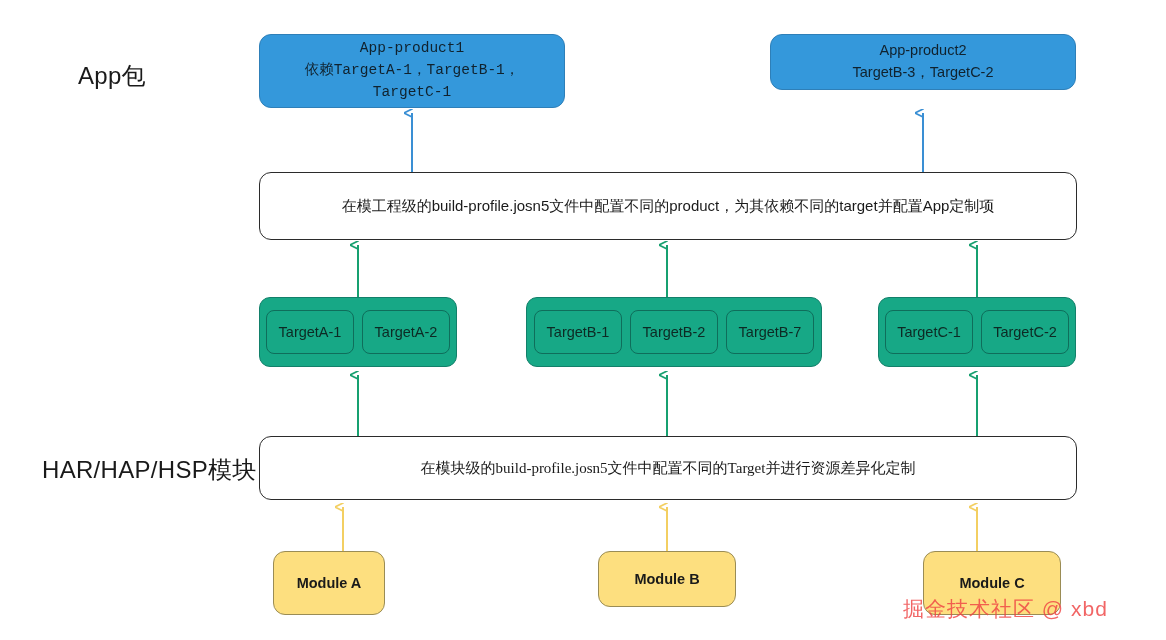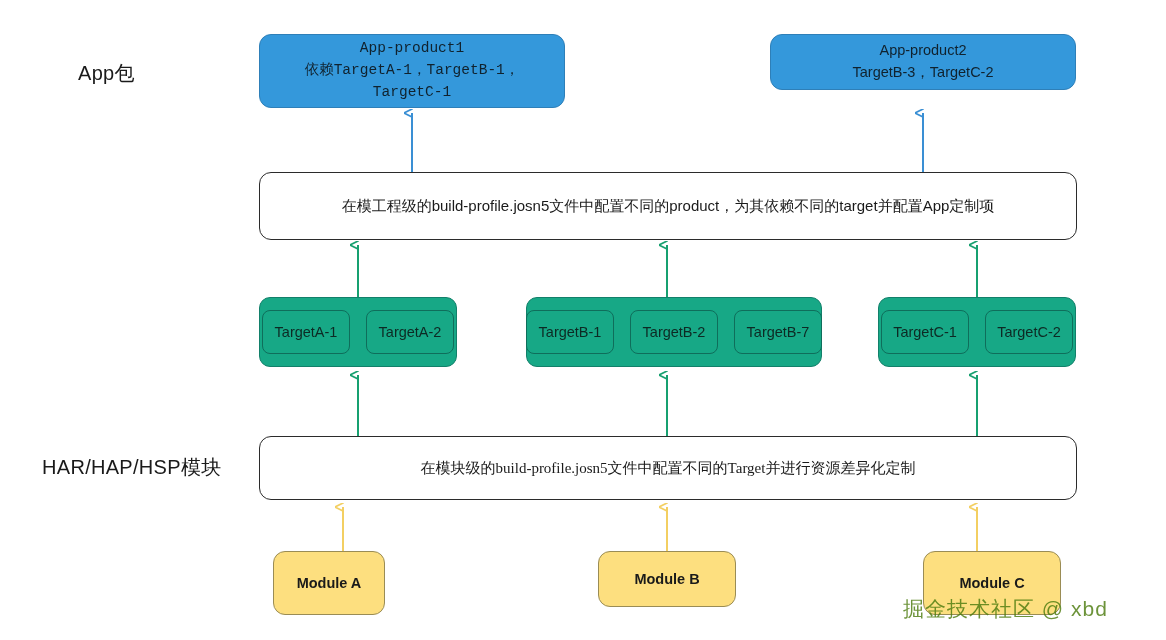--- a/index.html
+++ b/index.html
@@ -15,21 +15,21 @@
     width: 1166px;
     height: 640px;
     background: #ffffff;
     overflow: hidden;
   }
 
   
   .row-label {
     position: absolute;
     color: #1a1a1a;
-    font-size: 20px;
+    font-size: 24px;
     letter-spacing: 0.3px;
     white-space: nowrap;
   }
   #label-app      { left: 78px;  top: 60px; }
   #label-modules  { left: 42px;  top: 454px; }
 
   
   .node {
     position: absolute;
     box-sizing: border-box;
@@ -67,21 +67,21 @@
   
   .target-group {
     position: absolute;
     box-sizing: border-box;
     background: #17a886;
     border: 1px solid #12806a;
     border-radius: 11px;
     display: flex;
     align-items: center;
     justify-content: center;
-    gap: 16px;
+    gap: 8px;
     padding: 0 9px;
   }
   #target-group-a { left: 259px; top: 297px; width: 198px; height: 70px; }
   #target-group-b { left: 519px; top: 297px; width: 296px; height: 70px; margin-left: 7px; }
   #target-group-c { left: 878px; top: 297px; width: 198px; height: 70px; }
 
   .target-chip {
     box-sizing: border-box;
     background: #17a886;
     border: 1px solid #0f6e5b;
@@ -114,21 +114,21 @@
   .arrow {
     position: absolute;
   }
 
   
   #watermark {
     position: absolute;
     left: 903px;
     top: 595px;
     font-size: 21px;
-    color: #4d7c0f;
+    color: #ef4444;
     opacity: 0.82;
     white-space: nowrap;
     letter-spacing: 1px;
   }
 </style>
 </head>
 <body>
 
 <div id="canvas">
 

